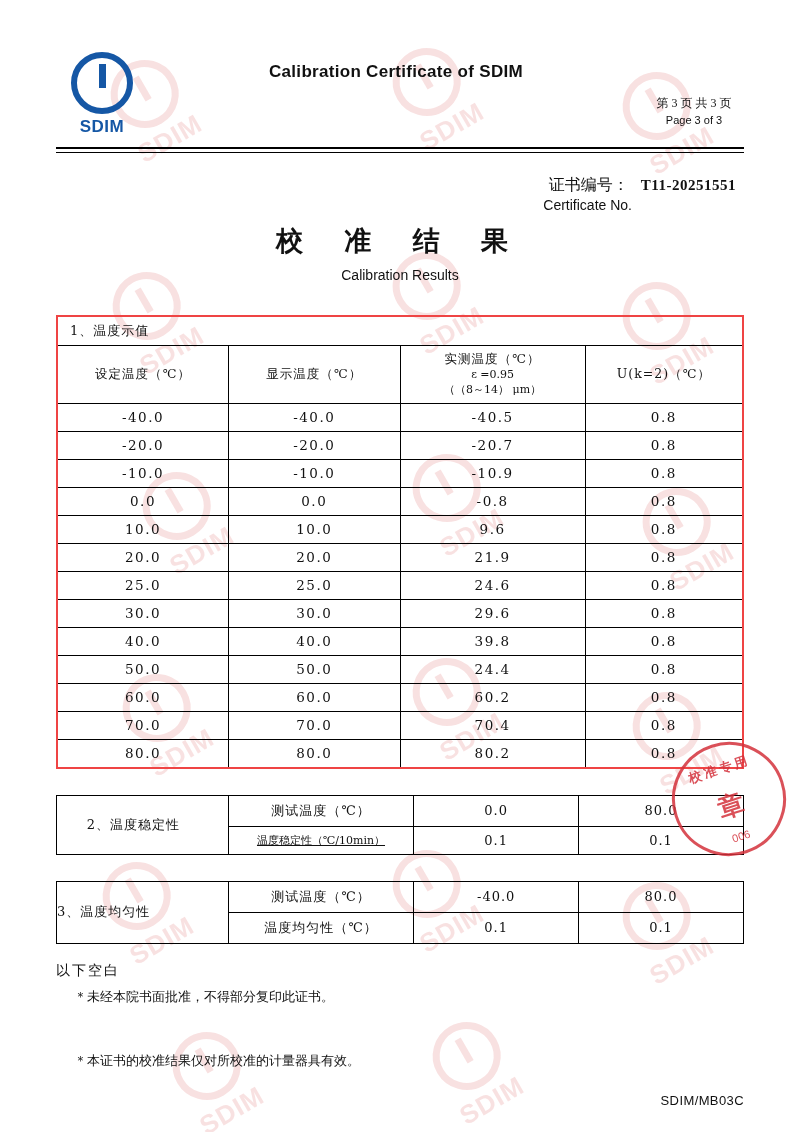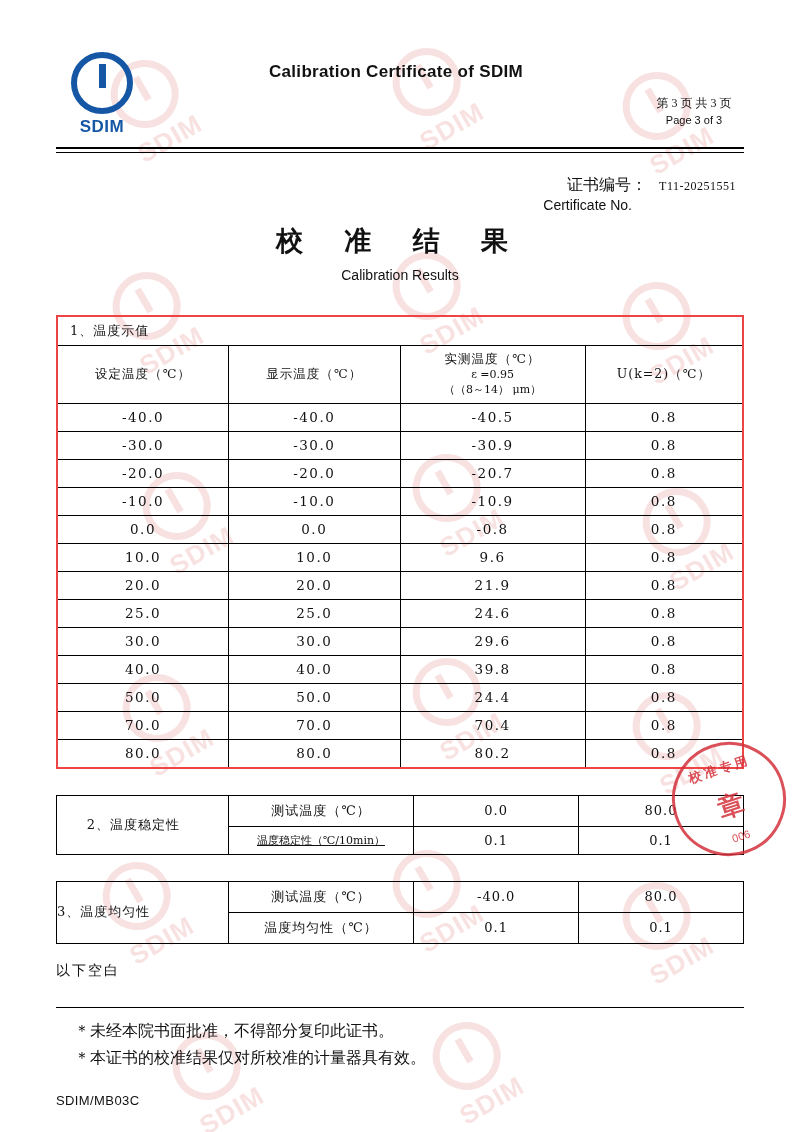--- a/index.html
+++ b/index.html
@@ -140,23 +140,24 @@
   
   .certno-row {
     margin-top: 22px;
     text-align: right;
     padding-right: 8px;
   }
   .certno-line {
     font-size: 16px;
   }
   .certno-line .value {
-    font-size: 12px;
+    font-size: 15px;
     margin-left: 12px;
     letter-spacing: .5px;
+    font-weight: bold;
   }
   .certno-en {
     font-size: 14px;
     font-family: "Liberation Sans", sans-serif;
     margin-top: 1px;
     margin-right: 104px;
   }
 
   
   .res-title {
@@ -239,26 +240,27 @@
     position: absolute;
     left: 56px;
     right: 56px;
     bottom: 24px;
   }
   .footer-rule {
     border-top: 1.5px solid #000;
     margin-bottom: 10px;
   }
   .footer-note {
-    font-size: 16px;
+    font-size: 13px;
     line-height: 1.65;
     padding-left: 18px;
+    margin-top: 42px;
   }
   .footer-code {
-    text-align: left;
+    text-align: right;
     font-size: 13px;
     font-family: "Liberation Sans", sans-serif;
     margin-top: 22px;
     letter-spacing: .4px;
   }
 
   
   .seal {
     position: absolute;
     right: 14px;
@@ -374,26 +376,20 @@
         <td>U(k=2)（℃）</td>
       </tr>
 
       <tr class="num">
         <td>-40.0</td>
         <td>-40.0</td>
         <td>-40.5</td>
         <td>0.8</td>
       </tr>
       <tr class="num">
-        <td>-30.0</td>
-        <td>-30.0</td>
-        <td>-30.9</td>
-        <td>0.8</td>
-      </tr>
-      <tr class="num">
         <td>-20.0</td>
         <td>-20.0</td>
         <td>-20.7</td>
         <td>0.8</td>
       </tr>
       <tr class="num">
         <td>-10.0</td>
         <td>-10.0</td>
         <td>-10.9</td>
         <td>0.8</td>
@@ -431,20 +427,26 @@
       <tr class="num">
         <td>40.0</td>
         <td>40.0</td>
         <td>39.8</td>
         <td>0.8</td>
       </tr>
       <tr class="num">
         <td>50.0</td>
         <td>50.0</td>
         <td>24.4</td>
+        <td>0.8</td>
+      </tr>
+      <tr class="num">
+        <td>60.0</td>
+        <td>60.0</td>
+        <td>60.2</td>
         <td>0.8</td>
       </tr>
       <tr class="num">
         <td>70.0</td>
         <td>70.0</td>
         <td>70.4</td>
         <td>0.8</td>
       </tr>
       <tr class="num">
         <td>80.0</td>

